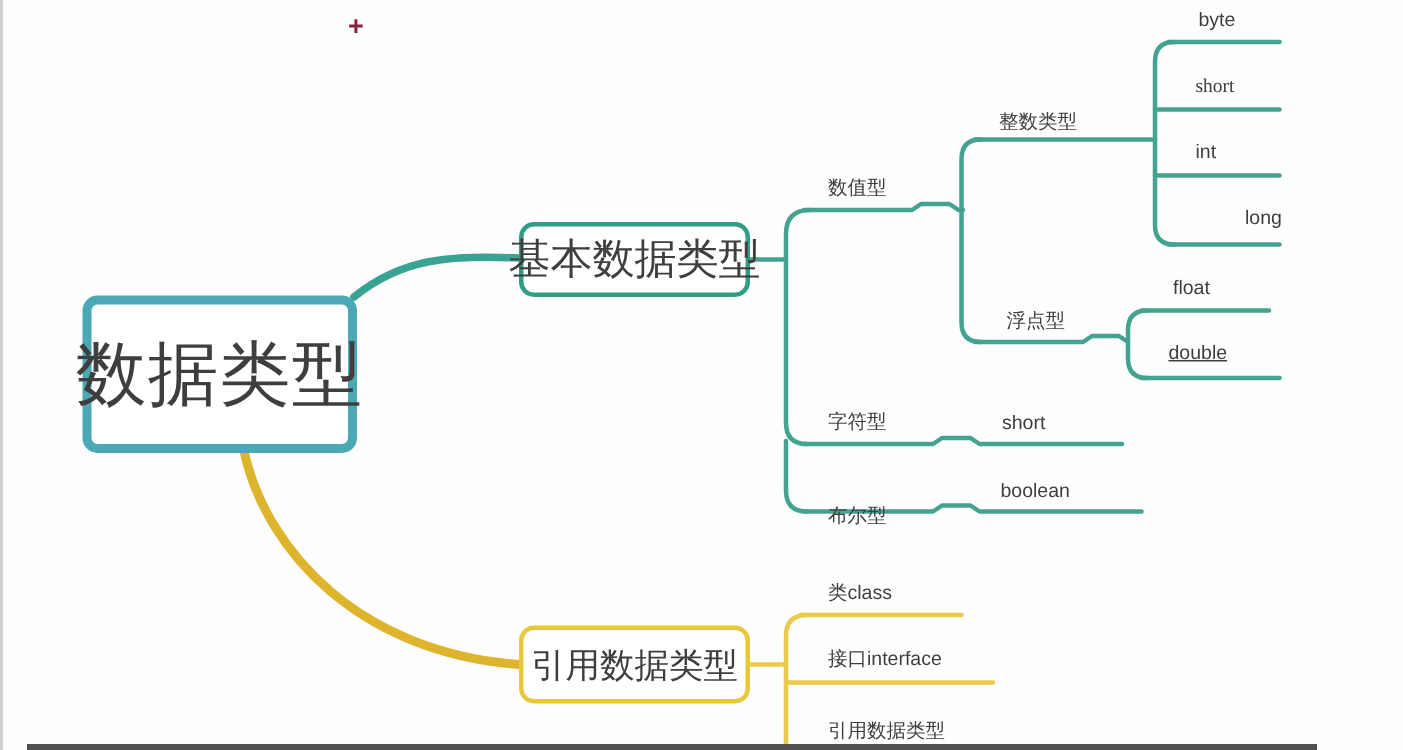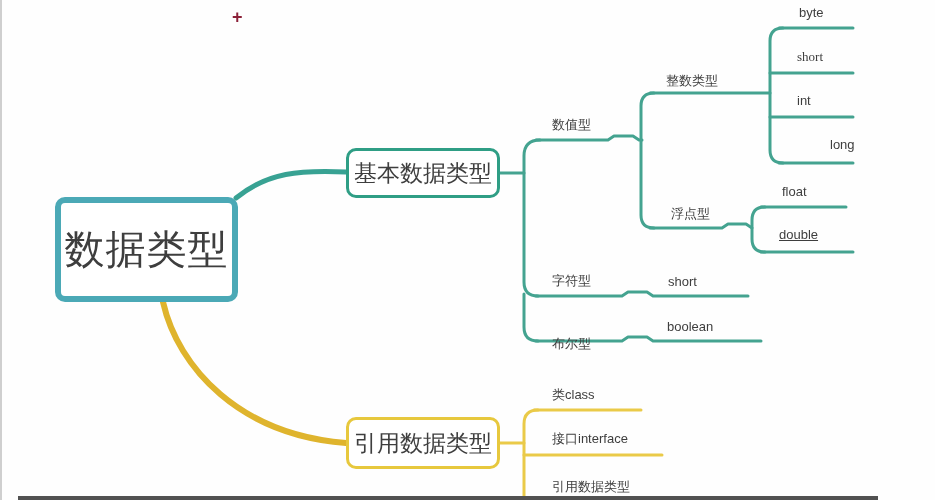--- a/index.html
+++ b/index.html
@@ -17,26 +17,26 @@
   .y-line{stroke:var(--ref-line);stroke-width:3;}
   .y-curve{stroke:var(--ref-curve);stroke-width:6;}
   .node-box{
     position:absolute;display:flex;align-items:center;justify-content:center;
     background:#ffffff;box-sizing:border-box;color:var(--text);
     white-space:nowrap;cursor:default;
   }
   .root-box{
     left:55px;top:197px;width:183px;height:105px;
     border:6px solid var(--root-border);border-radius:10px;
-    font-size:40px;letter-spacing:1px;
+    font-size:47px;letter-spacing:1px;
   }
   .basic-box{
     left:346px;top:148px;width:154px;height:50px;
     border:3px solid var(--basic-border);border-radius:10px;
-    font-size:23px;
+    font-size:28px;
   }
   .ref-box{
     left:346px;top:417px;width:154px;height:52px;
     border:3px solid var(--ref-border);border-radius:10px;
     font-size:23px;
   }
   .topic{
     position:absolute;font-size:13px;color:var(--text);white-space:nowrap;line-height:22px;
   }
   .cursor-plus{

